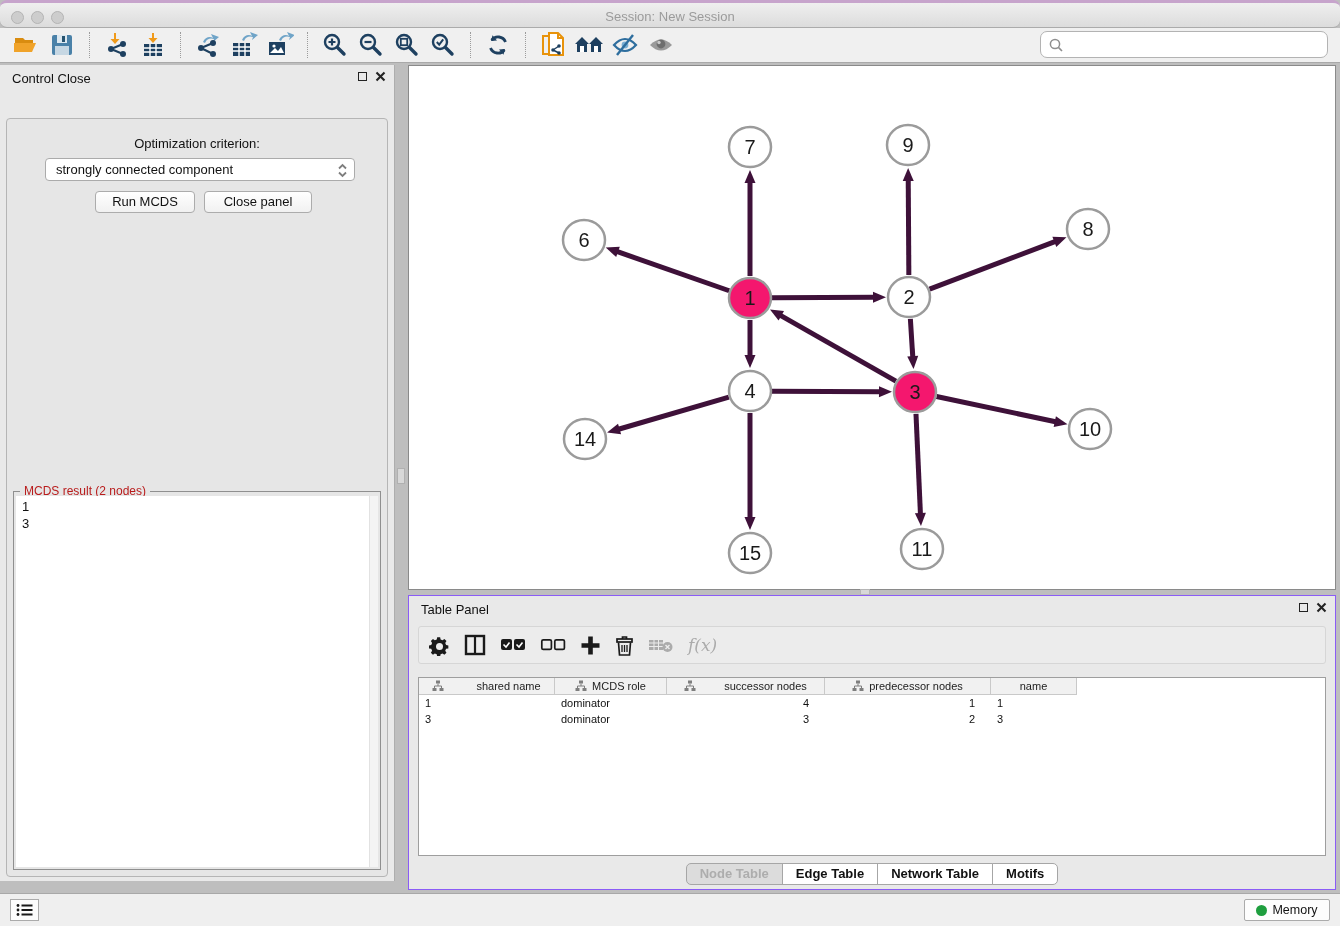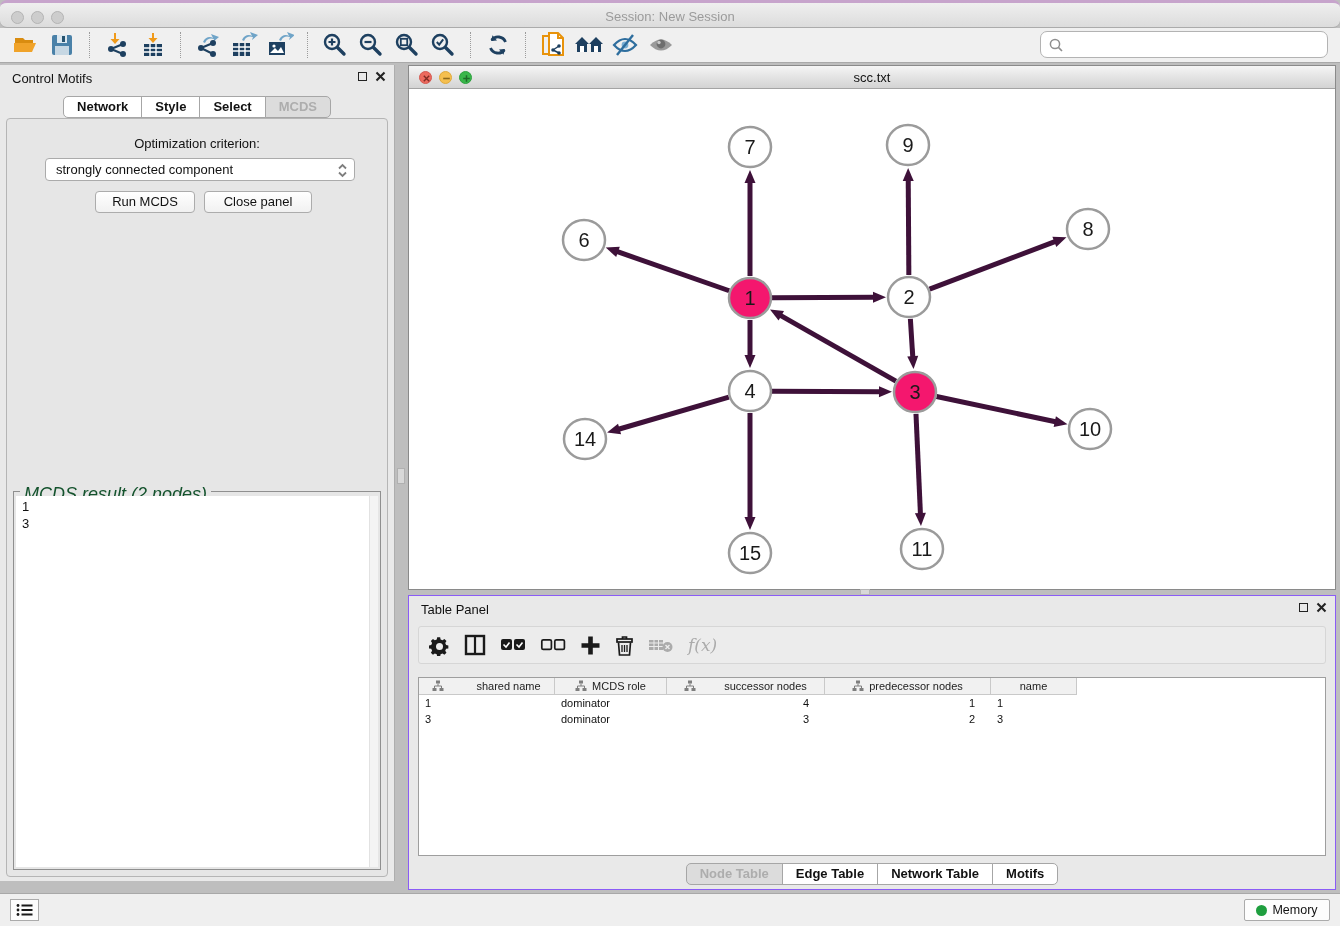--- a/index.html
+++ b/index.html
@@ -36,21 +36,21 @@
   #cp-content { position:absolute; left:6px; right:6px; top:53px; bottom:4px; background:#E6E6E6; border:1px solid #B5B5B5; border-radius:4px; }
   #opt-label { position:absolute; left:0; right:0; top:17px; text-align:center; font-size:13px; color:#111; }
   #opt-select { position:absolute; left:38px; top:39px; width:310px; height:23px; background:#FFF; border:1px solid #ABABAB;
     border-radius:4px; font-size:13px; color:#111; display:flex; align-items:center; padding-left:10px; }
   #opt-stepper { position:absolute; right:5px; top:3px; }
   .aqua-btn { position:absolute; top:72px; height:22px; background:linear-gradient(#FFFFFF,#F1F1F1); border:1px solid #ACACAC;
     border-radius:4px; font-size:13px; color:#111; text-align:center; line-height:20px; }
   #run-btn { left:88px; width:100px; }
   #close-btn { left:197px; width:108px; }
   #mcds-fieldset { position:absolute; left:6px; right:6px; top:372px; bottom:6px; border:1px solid #8F8F8F; }
-  #mcds-legend { position:absolute; left:6px; top:-8px; background:#E6E6E6; padding:0 4px; font-size:18px; color:#14532d;font-style:italic; }
+  #mcds-legend { position:absolute; left:6px; top:-8px; background:#E6E6E6; padding:0 4px; font-size:12px; color:#b91c1c; }
   #mcds-textarea { position:absolute; left:2px; right:2px; top:4px; bottom:2px; background:#FFF; overflow:hidden; }
   #mcds-lines { position:absolute; left:6px; top:2px; font-size:13px; color:#111; line-height:17px; }
   #mcds-scroll { position:absolute; right:0; top:0; bottom:0; width:9px; background:#F4F4F4; border-left:1px solid #E2E2E2; }
 
   
   #net-window { position:absolute; left:408px; top:65px; width:928px; height:525px; background:#FFF; border:1px solid #8A8A8A; }
   #net-titlebar { position:absolute; left:0; top:0; right:0; height:23px; background:linear-gradient(#F5F5F5,#D3D3D3); border-bottom:1px solid #A4A4A4; }
   #net-title { position:absolute; left:0; right:0; top:4px; text-align:center; font-size:13px; color:#111; }
   .traffic { position:absolute; top:5px; width:13px; height:13px; border-radius:50%; }
   #net-canvas { position:absolute; left:0; top:23px; }
@@ -228,34 +228,28 @@
     <svg width="16" height="16" viewBox="0 0 16 16">
         <circle cx="7" cy="7" r="4.6" fill="none" stroke="#8E8E8E" stroke-width="1.5"></circle>
         <path d="M10.4 10.4 14 14" stroke="#8E8E8E" stroke-width="1.6"></path>
       </svg>
     <input type="text" placeholder="" style="">
   </div>
 </div>
 
 <div id="control-panel">
   <div class="panel-head">
-    <span class="panel-title">Control Motifs</span>
+    <span class="panel-title">Control Close</span>
     <span class="panel-btns">
       <span class="float-box"></span>
       <svg width="11" height="11" viewBox="0 0 11 11">
           <path d="M1.5 1.5l8 8M9.5 1.5l-8 8" stroke="#222" stroke-width="2.1"></path>
         </svg>
     </span>
   </div>
-  <div id="cp-tabs-row" class="seg-tabs">
-      <div class="seg-tab">Network</div>
-      <div class="seg-tab">Style</div>
-      <div class="seg-tab">Select</div>
-      <div class="seg-tab active">MCDS</div>
-    </div>
   <div id="cp-content">
     <div id="opt-label">Optimization criterion:</div>
     <div id="opt-select">
       <span>strongly connected component</span>
       <span id="opt-stepper">
         <svg width="13" height="17" viewBox="0 0 13 17">
             <path d="M3 6.5 6.5 3 10 6.5" fill="none" stroke="#7E7E7E" stroke-width="1.8"></path>
             <path d="M3 10.5 6.5 14 10 10.5" fill="none" stroke="#7E7E7E" stroke-width="1.8"></path>
           </svg>
       </span>
@@ -269,38 +263,20 @@
             <div>1</div>
             <div>3</div>
           </div>
         <div id="mcds-scroll"></div>
       </div>
     </div>
   </div>
 </div>
 
 <div id="net-window">
-  <div id="net-titlebar">
-    <span class="traffic" style="left:10px;background:#EC6A5E;border:1px solid #D45850">
-      <svg width="13" height="13" viewBox="0 0 13 13">
-          <path d="M3.8 3.8l5.4 5.4M9.2 3.8 3.8 9.2" stroke="#7E2A23" stroke-width="1.4"></path>
-        </svg>
-      </span>
-    <span class="traffic" style="left:30px;background:#F5BF4F;border:1px solid #DFA93B">
-      <svg width="13" height="13" viewBox="0 0 13 13">
-          <path d="M3.2 6.5h6.6" stroke="#8E6A1D" stroke-width="1.6"></path>
-        </svg>
-      </span>
-    <span class="traffic" style="left:50px;background:#39B64A;border:1px solid#2EA03F">
-      <svg width="13" height="13" viewBox="0 0 13 13">
-          <path d="M6.5 3.2v6.6M3.2 6.5h6.6" stroke="#1E6B28" stroke-width="1.5"></path>
-        </svg>
-      </span>
-    <div id="net-title">scc.txt</div>
-  </div>
   <svg id="net-canvas" width="925" height="501" viewBox="0 0 925 501">
       <line x1="341" y1="187" x2="341" y2="92" stroke="#3E1139" stroke-width="5"></line>
       <polygon points="341,81 346.5,94 335.5,94" fill="#3E1139"></polygon>
       <line x1="320.23121807335133" y1="201.7434376400866" x2="207.0972084320934" y2="162.2146872835025" stroke="#3E1139" stroke-width="5"></line>
       <polygon points="196.71281746876906,158.5864061035458 210.7994201063125,157.6821792891052 207.17113892635584,168.06657025242953" fill="#3E1139"></polygon>
       <line x1="362.9995649035371" y1="208.86163795658152" x2="466.0006724218063" y2="208.21383224891946" stroke="#3E1139" stroke-width="5"></line>
       <polygon points="477.0004548735749,208.14465122721023 464.03530248688486,213.72630184238724 463.9661214651756,202.72651939061868" fill="#3E1139"></polygon>
       <line x1="341" y1="231" x2="341" y2="268" stroke="#3E1139" stroke-width="5"></line>
       <polygon points="341,279 335.5,266 346.5,266" fill="#3E1139"></polygon>
       <line x1="486.88440845528794" y1="292.1099054230125" x2="370.54227784182774" y2="225.8301461644352" stroke="#3E1139" stroke-width="5"></line>

